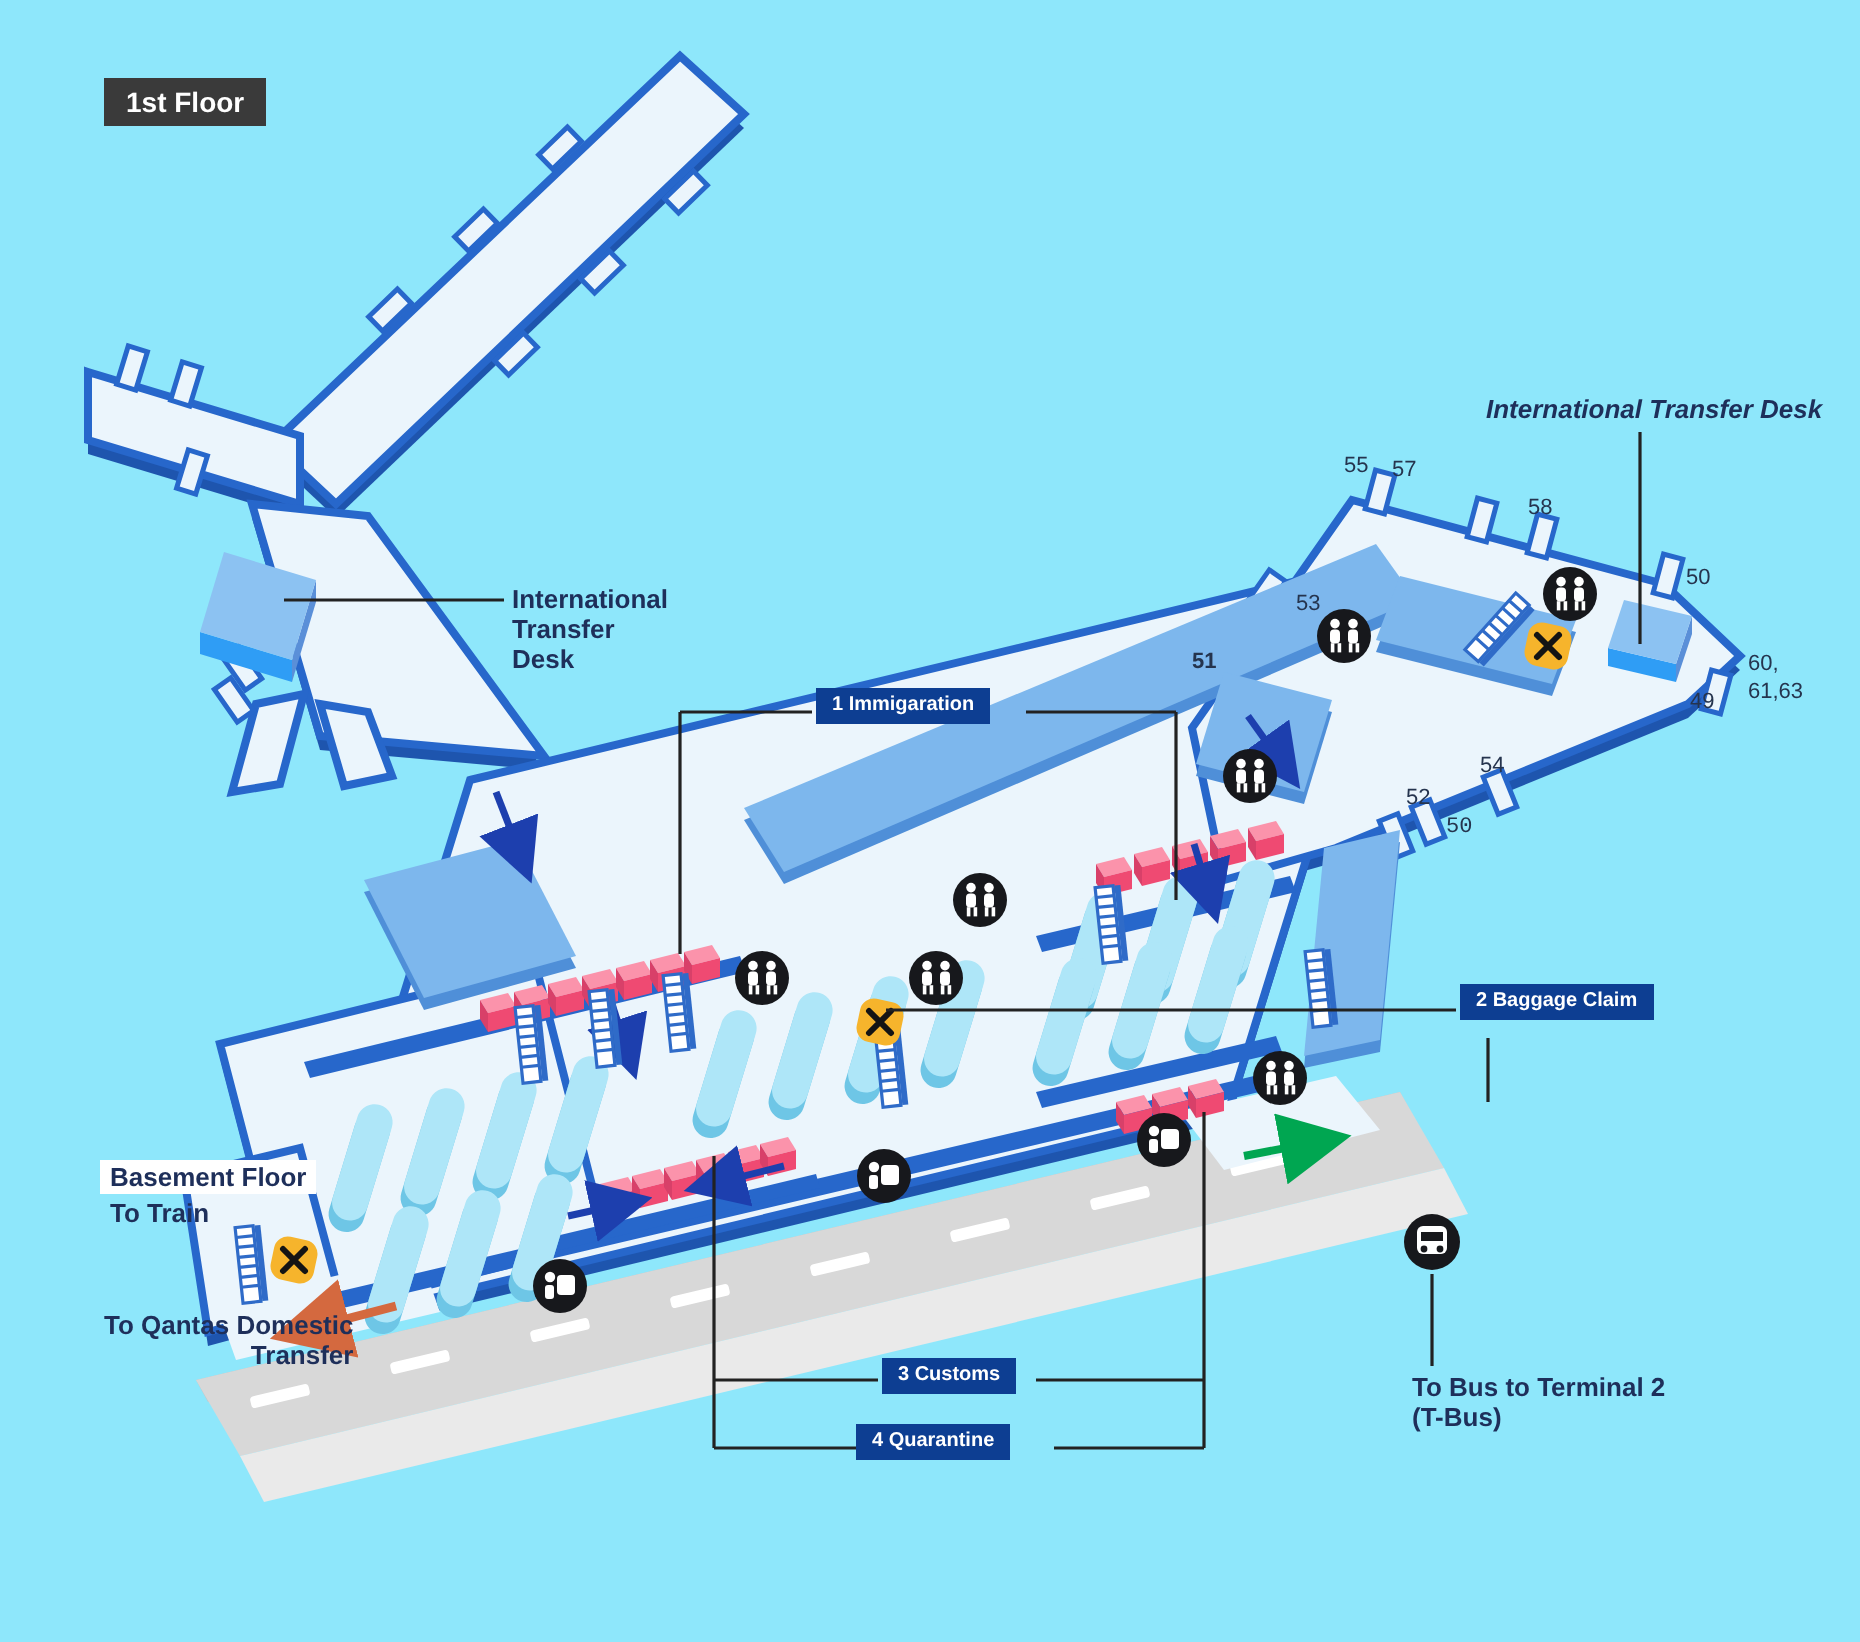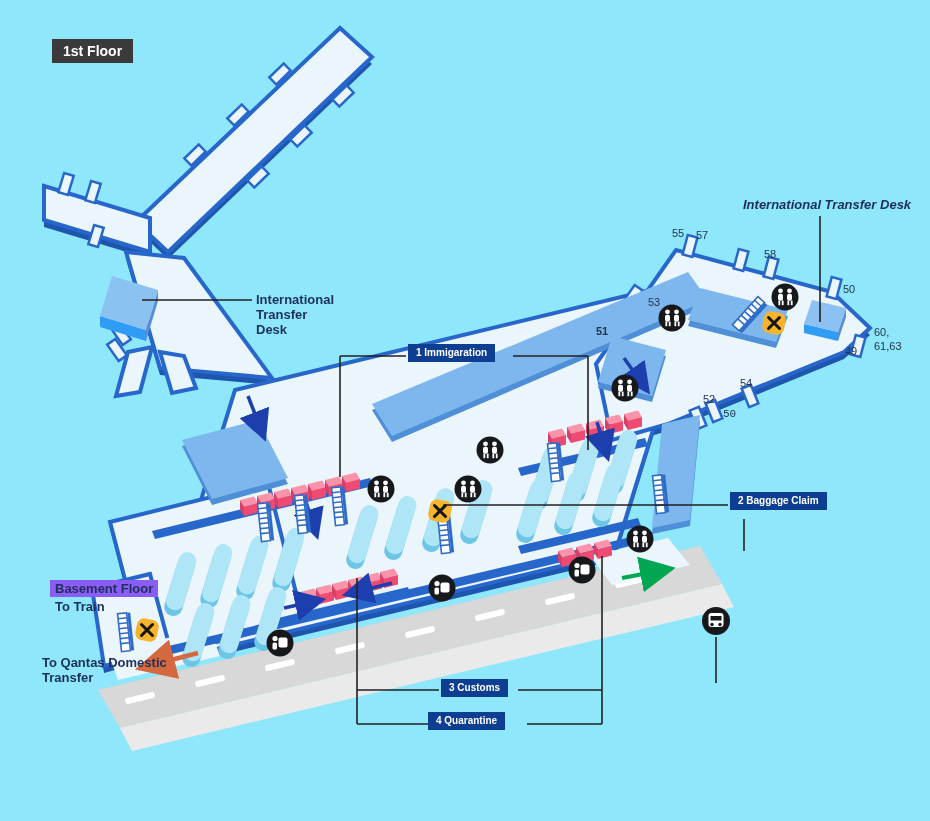--- a/index.html
+++ b/index.html
@@ -5,21 +5,21 @@
   html,body{margin:0;padding:0;}
   body{width:930px;height:821px;overflow:hidden;font-family:"Liberation Sans",sans-serif;}
   .stage{position:relative;width:930px;height:821px;background:#8ee7fb;}
   .stage svg{position:absolute;left:0;top:0;}
   .lbl{position:absolute;font-weight:700;font-size:13px;color:#1e2f5a;line-height:15px;white-space:nowrap;}
   .gate{position:absolute;font-weight:400;font-size:11px;color:#25344e;line-height:14px;white-space:nowrap;}
   .legendbox{position:absolute;background:#0d3e92;color:#ffffff;font-weight:700;font-size:10px;
              padding:3px 8px 4px 8px;white-space:nowrap;}
   .badge{position:absolute;left:52px;top:39px;background:#3a3a3a;color:#ffffff;
          font-weight:600;font-size:14px;padding:4px 11px;}
-  .hl{background:#8b5cf6;padding:1px 5px;display:inline-block;}
+  .hl{background:#ffffff;padding:1px 5px;display:inline-block;}
 </style>
 </head>
 <body>
 
 <div class="stage">
 
 <svg width="930" height="821" viewBox="0 0 930 821">
   <defs>
     <g id="stub">
           <rect x="-5" y="-10" width="10" height="20" fill="#ebf5fc" stroke="#2767cb" stroke-width="2.5"></rect>
@@ -305,20 +305,24 @@
 <div class="gate" style="left:596px;top:324px;font-weight:bold;">51</div>
 <div class="gate" style="left:740px;top:376px;">54</div>
 <div class="gate" style="left:703px;top:392px;">52</div>
 <div class="gate" style="left:723px;top:407px;font-family:Liberation Mono, monospace;">50</div>
 
 <div class="lbl" style="left:50px;top:580px;">
   <span class="hl">Basement Floor</span>
   <div style="padding:2px 5px 0 5px;">To Train</div>
 </div>
 
-<div class="lbl" style="left:42px;top:655px;">
+<div class="lbl" style="left:52px;top:655px;text-align:right;">
   <div>To Qantas Domestic</div>
   <div>Transfer</div>
 </div>
 
 
+<div class="lbl" style="left:706px;top:686px;">
+  <div>To Bus to Terminal 2</div>
+  <div>(T-Bus)</div>
+</div>
 
 </div>
 
 </body></html>

